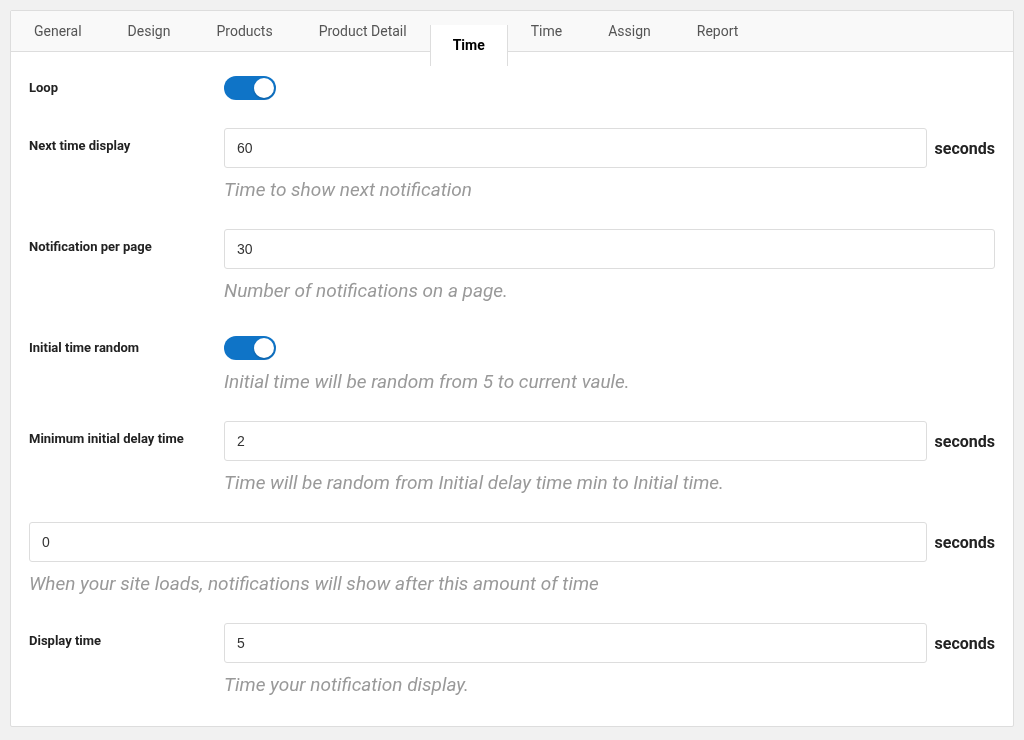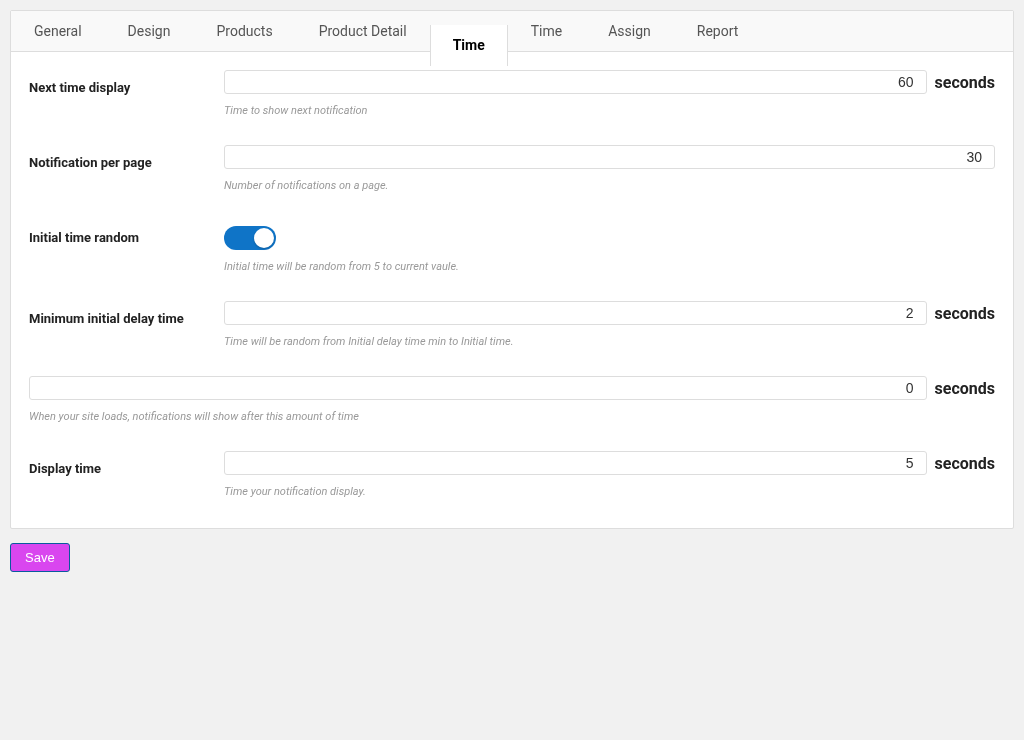--- a/index.html
+++ b/index.html
@@ -61,39 +61,38 @@
       min-width: 0;
     }
     .input-line {
       display: flex;
       align-items: center;
       gap: 8px;
     }
     .text-input {
       flex: 1;
       min-width: 0;
-      height: 24px;
+      height: 40px;
       border: 1px solid #ddd;
       border-radius: 3px;
       padding: 0 12px;
       font-size: 14px;
       color: #333;
-      text-align: right;
     }
     .suffix {
       font-weight: 700;
       font-size: 16px;
       color: #222;
       white-space: nowrap;
     }
     .help {
       margin-top: 10px;
       color: #999;
       font-style: italic;
-      font-size: 11px;
+      font-size: 19px;
     }
     .toggle {
       position: relative;
       width: 52px;
       height: 24px;
       border-radius: 12px;
       background: #0f74c7;
       cursor: pointer;
       margin-top: 6px;
     }
@@ -130,48 +129,56 @@
     <div class="tab">Products</div>
     <div class="tab">Product Detail</div>
     <div class="tab active">Time</div>
     <div class="tab">Time</div>
     <div class="tab">Assign</div>
     <div class="tab">Report</div>
   </div>
 
   <div class="content">
 
-
-    <div class="form-row">
-      <div class="label-col">Next time display</div>
-      <div class="input-col">
-        <div class="input-line">
-          <input class="text-input" type="text" value="60" style="">
-          <span class="suffix">seconds</span>
-        </div>
-        <div class="help">Time to show next notification</div>
-      </div>
-    </div>
-
-    <div class="form-row">
-      <div class="label-col">Notification per page</div>
-      <div class="input-col">
-        <div class="input-line">
-          <input class="text-input" type="text" value="30" style="">
-        </div>
-        <div class="help">Number of notifications on a page.</div>
-      </div>
-    </div>
-
-    <div class="form-row">
-      <div class="label-col">Initial time random</div>
+    <div class="form-row">
+      <div class="label-col">Loop</div>
       <div class="input-col">
         <div class="toggle">
           <div class="toggle-knob"></div>
         </div>
+      </div>
+    </div>
+
+    <div class="form-row">
+      <div class="label-col">Next time display</div>
+      <div class="input-col">
+        <div class="input-line">
+          <input class="text-input" type="text" value="60" style="">
+          <span class="suffix">seconds</span>
+        </div>
+        <div class="help">Time to show next notification</div>
+      </div>
+    </div>
+
+    <div class="form-row">
+      <div class="label-col">Notification per page</div>
+      <div class="input-col">
+        <div class="input-line">
+          <input class="text-input" type="text" value="30" style="">
+        </div>
+        <div class="help">Number of notifications on a page.</div>
+      </div>
+    </div>
+
+    <div class="form-row">
+      <div class="label-col">Initial time random</div>
+      <div class="input-col">
+        <div class="toggle">
+          <div class="toggle-knob"></div>
+        </div>
         <div class="help">Initial time will be random from 5 to current vaule.</div>
       </div>
     </div>
 
     <div class="form-row">
       <div class="label-col">Minimum initial delay time</div>
       <div class="input-col">
         <div class="input-line">
           <input class="text-input" type="text" value="2" style="">
           <span class="suffix">seconds</span>

